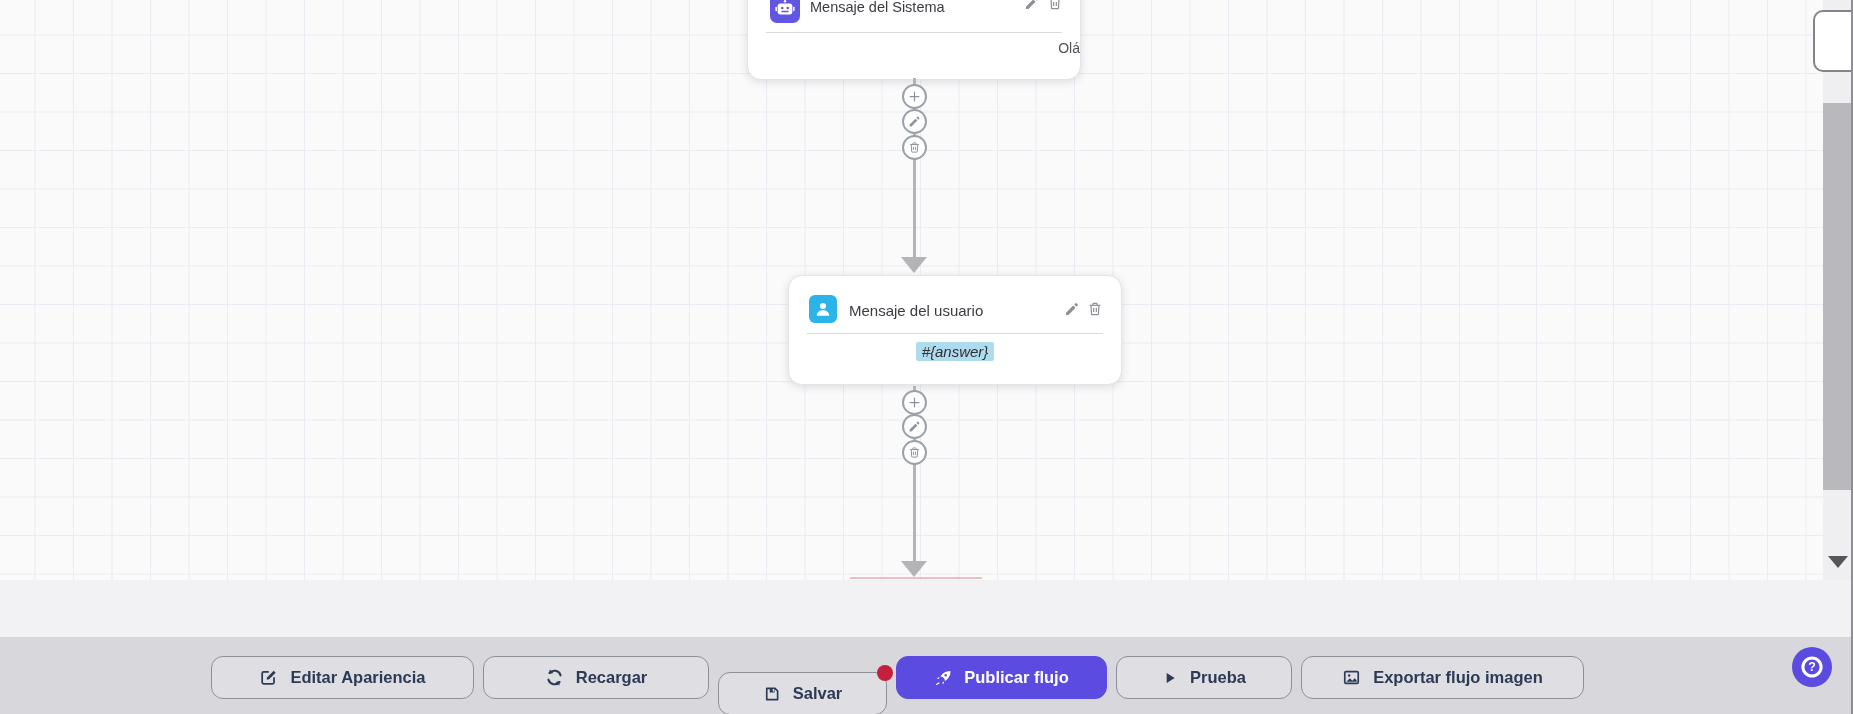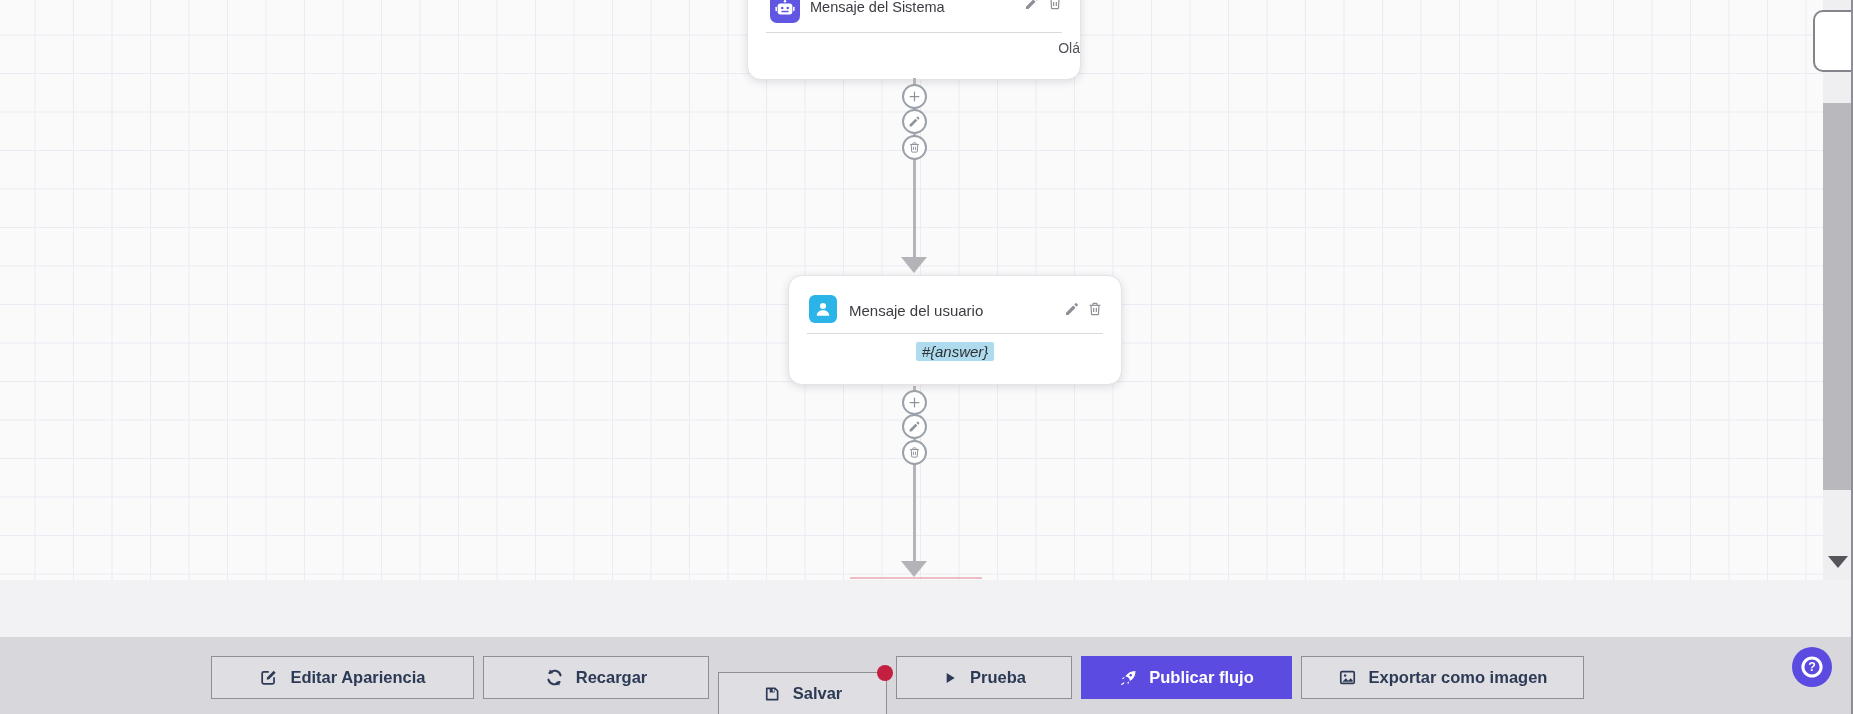--- a/index.html
+++ b/index.html
@@ -61,21 +61,21 @@
     background:#fff; border:2px solid #84848c; border-radius:10px;
   }
   .right-edge { position:absolute; right:0; top:0; width:2px; height:714px; background:#8e8e94; z-index:60; }
 
   
   .strip { position:absolute; left:0; top:580px; width:1853px; height:57px; background:#f2f2f5; }
   .toolbar { position:absolute; left:0; top:637px; width:1853px; height:77px; background:#d7d7dc; }
   .toolbar-row { position:absolute; left:211px; top:19px; display:flex; gap:9px; }
   .tb-btn {
     position:relative; height:43px; display:flex; align-items:center; justify-content:center; gap:12px;
-    background:#dedee3; border:1px solid #8f8f97; border-radius:0;
+    background:#dedee3; border:1px solid #8f8f97; border-radius:12px;
     color:#2d3a55; font-size:16.5px; font-weight:600; cursor:pointer;
   }
   .tb-btn svg { flex:0 0 auto; }
   .tb-btn.primary { background:#5b4be0; border:1px solid #5b4be0; color:#fff; }
   .badge-dot {
     position:absolute; top:-8px; right:-7px; width:16px; height:16px;
     border-radius:50%; background:#c41f3e;
   }
 
   .help-btn {
@@ -229,45 +229,45 @@
     <button class="tb-btn" style="width:169px;margin-top:16px;">
       <svg width="18" height="18" viewBox="0 0 24 24">
         <path d="M5 4.5h11l3.5 3.5v11.5H5z" fill="none" stroke="currentColor" stroke-width="2.2" stroke-linejoin="round"></path>
         <rect x="9" y="4.5" width="6.5" height="5.5" fill="currentColor"></rect>
         <rect x="13" y="5.3" width="1.8" height="3.6" fill="#dedee3"></rect>
       </svg>
       <span>Salvar</span>
       <span class="badge-dot"></span>
     </button>
 
-    <button class="tb-btn" style="width:176px;">
-      <svg width="16" height="16" viewBox="0 0 24 24">
-        <path d="M7 4.5l12 7.5-12 7.5z" fill="currentColor"></path>
-      </svg>
-      <span>Prueba</span>
-    </button>
-
     <button class="tb-btn primary" style="width:211px;">
       <svg width="18" height="18" viewBox="0 0 24 24">
         <path d="M21.5 2.5c-6 .1-10.2 2.6-13 7.4l3 .7 2.4 2.4.7 3c4.8-2.8 7.3-7 7.4-13z" fill="#fff"></path>
         <path d="M7.6 10.8l-4.1 1.6 2.6 1 1.5-2.6z" fill="#fff"></path>
         <path d="M13.7 16.4l-1.6 4.1-1-2.6 2.6-1.5z" fill="#fff"></path>
         <path d="M3.5 20.5c1.2-.3 2.2-1 3-2" stroke="#fff" stroke-width="1.6" fill="none" stroke-linecap="round"></path>
         <circle cx="15.6" cy="8.4" r="1.6" fill="#5b4be0"></circle>
       </svg>
       <span>Publicar flujo</span>
     </button>
 
+    <button class="tb-btn" style="width:176px;">
+      <svg width="16" height="16" viewBox="0 0 24 24">
+        <path d="M7 4.5l12 7.5-12 7.5z" fill="currentColor"></path>
+      </svg>
+      <span>Prueba</span>
+    </button>
+
     <button class="tb-btn" style="width:283px;">
       <svg width="19" height="19" viewBox="0 0 24 24">
         <rect x="3.5" y="4.5" width="17" height="15" rx="1.5" fill="none" stroke="currentColor" stroke-width="2.1"></rect>
         <path d="M5.5 17.5l4.5-4.5 3 3 3-3 2.5 2.5v2z" fill="currentColor"></path>
         <circle cx="9" cy="9.5" r="1.5" fill="currentColor"></circle>
       </svg>
-      <span>Exportar como imagen</span>
+      <span>Exportar flujo imagen</span>
     </button>
 
   </div>
 </div>
 
 <div class="help-btn">
   <svg width="26" height="26" viewBox="0 0 24 24">
     <circle cx="12" cy="12" r="8.4" fill="none" stroke="#fff" stroke-width="2.8"></circle>
     <text x="12" y="16.1" text-anchor="middle" font-size="11.5" font-weight="bold" fill="#fff" font-family="Liberation Sans, sans-serif">?</text>
   </svg>

